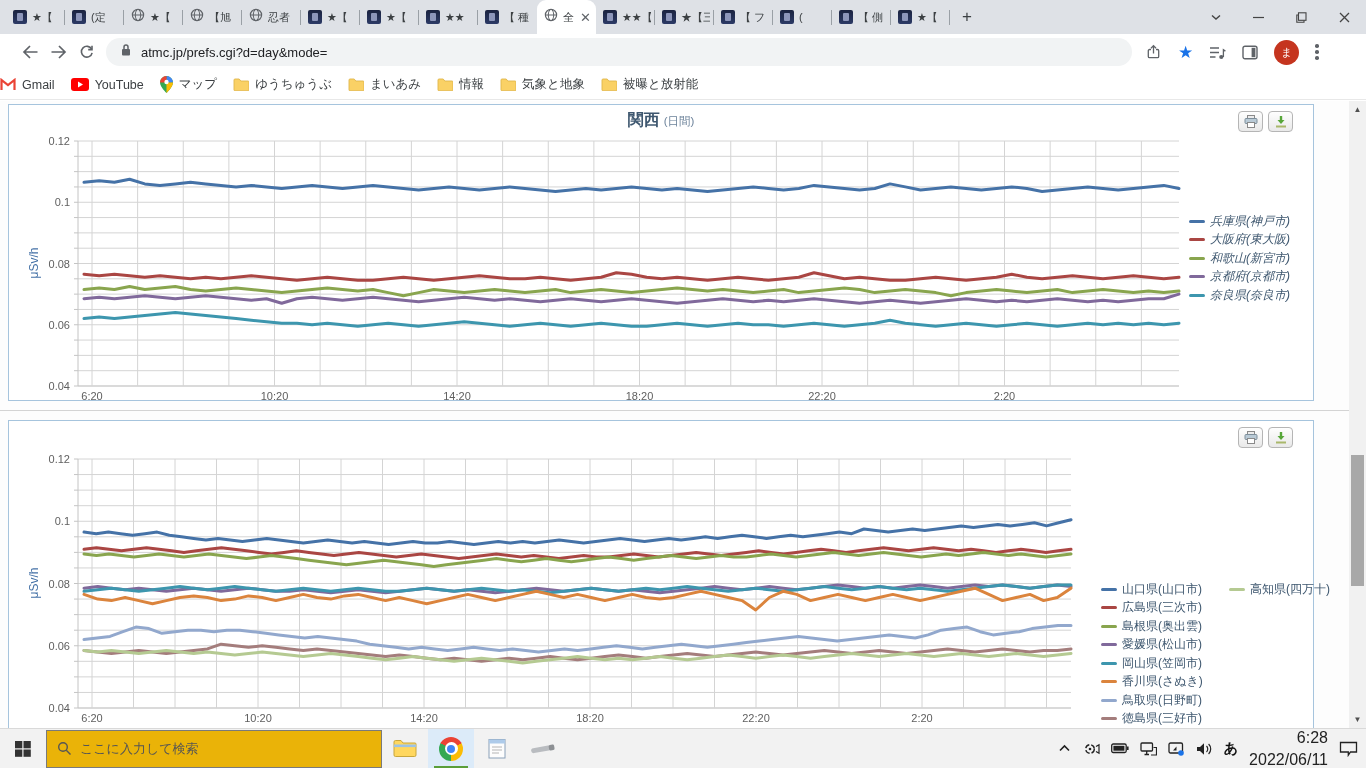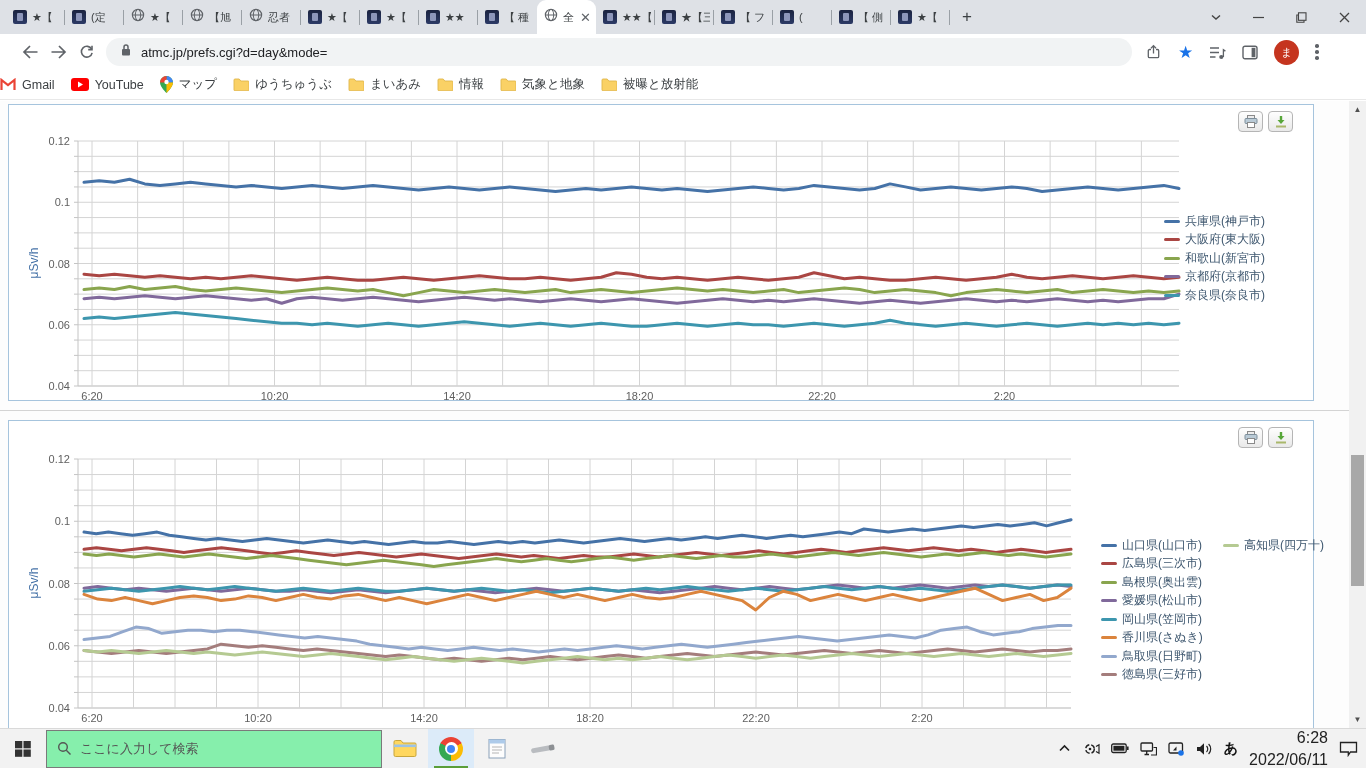--- a/index.html
+++ b/index.html
@@ -45,31 +45,31 @@
   #panel0 { top:3px; height:297px; }
   #panel1 { top:319px; height:312px; }
   .plot-svg { position:absolute; left:0; top:0; }
   .chart-head { position:absolute; top:5px; left:0; width:100%; text-align:center; pointer-events:none; }
   .chart-title { font-size:16px; font-weight:bold; color:#3e576f; }
   .chart-sub { font-size:11.5px; color:#6d839b; margin-left:4px; }
   .chart-btns { position:absolute; top:6px; right:20px; display:flex; gap:5px; }
   .cbtn { width:25px; height:21px; border:1px solid #b5b5b5; border-radius:4px; background:linear-gradient(#fefefe,#e9e9e9); display:flex; align-items:center; justify-content:center; cursor:pointer; }
   .ylab { position:absolute; font-size:12px; color:#4572a7; transform:rotate(-90deg); transform-origin:center; pointer-events:none; }
   .legend { position:absolute; display:flex; flex-direction:column; }
-  .legend.wrap { flex-wrap:wrap; column-gap:10px; }
+  .legend.wrap { flex-wrap:wrap; column-gap:16px;margin-top:44px; }
   .litem { display:flex; align-items:center; height:18.5px; font-size:12px; color:#3e576f; cursor:pointer; white-space:nowrap; width:112px; }
   .lmark { width:16px; height:3px; border-radius:2px; margin-right:5px; flex:none; }
   
   .scrollbar { position:absolute; top:0; right:0; width:17px; height:627px; background:#f1f1f1; }
   .sb-arrow { position:absolute; left:0; width:17px; height:17px; display:flex; align-items:center; justify-content:center; font-size:8px; color:#505050; cursor:pointer; }
   .sb-thumb { position:absolute; left:2px; width:13px; background:#a8a8a8; cursor:pointer; }
   
   .taskbar { position:absolute; bottom:0; left:0; right:0; height:40px; background:#f2f2f2; border-top:1px solid #d9d9d9; display:flex; align-items:center; }
   .tstart { width:46px; height:40px; display:flex; align-items:center; justify-content:center; cursor:pointer; }
-  .tsearch { width:336px; height:38px; background:#86efac; border:1px solid #7a7a7a; display:flex; align-items:center; padding-left:10px; cursor:text; }
+  .tsearch { width:336px; height:38px; background:#eab308; border:1px solid #7a7a7a; display:flex; align-items:center; padding-left:10px; cursor:text; }
   .tsearch span { font-size:13px; color:#555; margin-left:8px; }
   .tapp { width:46px; height:40px; display:flex; align-items:center; justify-content:center; cursor:pointer; position:relative; }
   .tapp.active { background:#dcebf9; }
   .tapp.active:after { content:""; position:absolute; bottom:0; left:6px; right:6px; height:3px; background:#5a9e3a; }
   .chrome-ball { width:24px; height:24px; border-radius:50%; background:conic-gradient(from -60deg,#ea4335 0 120deg,#fbbc05 0 240deg,#34a853 0 360deg); position:relative; }
   .chrome-ball:before { content:""; position:absolute; inset:5.5px; border-radius:50%; background:#fff; }
   .chrome-ball:after { content:""; position:absolute; inset:8px; border-radius:50%; background:#4285f4; }
   .tray { margin-left:auto; display:flex; align-items:center; height:100%; gap:11px; padding-right:8px; }
   .trayicon { display:flex; align-items:center; justify-content:center; cursor:pointer; }
   .ime { font-size:14px; color:#111; font-weight:bold; }
@@ -387,38 +387,41 @@
         <text x="448" y="295" text-anchor="middle" font-size="11" fill="#606060" font-family="Liberation Sans, sans-serif">14:20</text>
         <text x="630.5" y="295" text-anchor="middle" font-size="11" fill="#606060" font-family="Liberation Sans, sans-serif">18:20</text>
         <text x="813" y="295" text-anchor="middle" font-size="11" fill="#606060" font-family="Liberation Sans, sans-serif">22:20</text>
         <text x="995.5" y="295" text-anchor="middle" font-size="11" fill="#606060" font-family="Liberation Sans, sans-serif">2:20</text>
         <polyline points="75.0,77.3 90.2,75.8 105.4,77.3 120.6,74.3 135.8,78.9 151.0,80.4 166.3,78.9 181.5,77.3 196.7,78.9 211.9,80.4 227.1,81.9 242.3,80.4 257.5,81.9 272.7,83.5 287.9,81.9 303.1,80.4 318.3,81.9 333.5,83.5 348.8,81.9 364.0,80.4 379.2,81.9 394.4,83.5 409.6,85.0 424.8,83.5 440.0,81.9 455.2,83.5 470.4,85.0 485.6,83.5 500.8,81.9 516.0,83.5 531.3,85.0 546.5,86.5 561.7,85.0 576.9,83.5 592.1,85.0 607.3,83.5 622.5,81.9 637.7,83.5 652.9,85.0 668.1,83.5 683.3,85.0 698.5,86.5 713.8,85.0 729.0,83.5 744.2,81.9 759.4,83.5 774.6,85.0 789.8,83.5 805.0,80.4 820.2,81.9 835.4,83.5 850.6,85.0 865.8,83.5 881.0,78.9 896.3,81.9 911.5,85.0 926.7,83.5 941.9,81.9 957.1,83.5 972.3,85.0 987.5,83.5 1002.7,81.9 1017.9,83.5 1033.1,86.5 1048.3,85.0 1063.5,83.5 1078.8,81.9 1094.0,83.5 1109.2,85.0 1124.4,83.5 1139.6,81.9 1154.8,80.4 1170.0,83.5" fill="none" stroke="#4572A7" stroke-width="3" stroke-linejoin="round" stroke-linecap="round"></polyline>
         <polyline points="75.0,169.2 90.2,170.8 105.4,169.2 120.6,170.8 135.8,172.3 151.0,170.8 166.3,172.3 181.5,173.8 196.7,172.3 211.9,173.8 227.1,172.3 242.3,170.8 257.5,172.3 272.7,173.8 287.9,175.3 303.1,173.8 318.3,172.3 333.5,173.8 348.8,175.3 364.0,175.3 379.2,173.8 394.4,172.3 409.6,173.8 424.8,175.3 440.0,173.8 455.2,172.3 470.4,170.8 485.6,172.3 500.8,173.8 516.0,173.8 531.3,172.3 546.5,173.8 561.7,175.3 576.9,173.8 592.1,172.3 607.3,167.7 622.5,169.2 637.7,172.3 652.9,173.8 668.1,172.3 683.3,173.8 698.5,175.3 713.8,173.8 729.0,172.3 744.2,173.8 759.4,175.3 774.6,173.8 789.8,172.3 805.0,167.7 820.2,170.8 835.4,173.8 850.6,172.3 865.8,173.8 881.0,175.3 896.3,175.3 911.5,173.8 926.7,172.3 941.9,173.8 957.1,175.3 972.3,173.8 987.5,172.3 1002.7,169.2 1017.9,172.3 1033.1,173.8 1048.3,172.3 1063.5,170.8 1078.8,172.3 1094.0,173.8 1109.2,172.3 1124.4,170.8 1139.6,172.3 1154.8,173.8 1170.0,172.3" fill="none" stroke="#AA4643" stroke-width="3" stroke-linejoin="round" stroke-linecap="round"></polyline>
         <polyline points="75.0,184.5 90.2,183.0 105.4,184.5 120.6,181.5 135.8,184.5 151.0,183.0 166.3,181.5 181.5,184.5 196.7,186.1 211.9,184.5 227.1,183.0 242.3,184.5 257.5,186.1 272.7,187.6 287.9,186.1 303.1,184.5 318.3,183.0 333.5,184.5 348.8,186.1 364.0,184.5 379.2,187.6 394.4,190.7 409.6,187.6 424.8,184.5 440.0,186.1 455.2,187.6 470.4,186.1 485.6,184.5 500.8,186.1 516.0,187.6 531.3,186.1 546.5,184.5 561.7,187.6 576.9,186.1 592.1,184.5 607.3,186.1 622.5,187.6 637.7,186.1 652.9,184.5 668.1,183.0 683.3,184.5 698.5,186.1 713.8,184.5 729.0,186.1 744.2,187.6 759.4,186.1 774.6,184.5 789.8,187.6 805.0,186.1 820.2,184.5 835.4,183.0 850.6,184.5 865.8,187.6 881.0,186.1 896.3,184.5 911.5,186.1 926.7,187.6 941.9,190.7 957.1,187.6 972.3,186.1 987.5,184.5 1002.7,186.1 1017.9,187.6 1033.1,186.1 1048.3,184.5 1063.5,187.6 1078.8,186.1 1094.0,184.5 1109.2,186.1 1124.4,187.6 1139.6,186.1 1154.8,187.6 1170.0,186.1" fill="none" stroke="#89A54E" stroke-width="3" stroke-linejoin="round" stroke-linecap="round"></polyline>
         <polyline points="75.0,193.7 90.2,192.2 105.4,193.7 120.6,192.2 135.8,190.7 151.0,192.2 166.3,193.7 181.5,192.2 196.7,190.7 211.9,192.2 227.1,193.7 242.3,195.2 257.5,193.7 272.7,198.3 287.9,193.7 303.1,192.2 318.3,193.7 333.5,195.2 348.8,193.7 364.0,192.2 379.2,193.7 394.4,195.2 409.6,196.8 424.8,195.2 440.0,193.7 455.2,192.2 470.4,193.7 485.6,195.2 500.8,193.7 516.0,195.2 531.3,196.8 546.5,195.2 561.7,193.7 576.9,195.2 592.1,196.8 607.3,195.2 622.5,193.7 637.7,195.2 652.9,196.8 668.1,198.3 683.3,196.8 698.5,195.2 713.8,193.7 729.0,195.2 744.2,196.8 759.4,195.2 774.6,196.8 789.8,195.2 805.0,193.7 820.2,195.2 835.4,196.8 850.6,198.3 865.8,196.8 881.0,195.2 896.3,196.8 911.5,198.3 926.7,196.8 941.9,195.2 957.1,193.7 972.3,195.2 987.5,196.8 1002.7,195.2 1017.9,196.8 1033.1,195.2 1048.3,193.7 1063.5,195.2 1078.8,196.8 1094.0,195.2 1109.2,196.8 1124.4,195.2 1139.6,193.7 1154.8,193.7 1170.0,189.1" fill="none" stroke="#80699B" stroke-width="3" stroke-linejoin="round" stroke-linecap="round"></polyline>
         <polyline points="75.0,213.6 90.2,212.1 105.4,213.6 120.6,212.1 135.8,210.6 151.0,209.0 166.3,207.5 181.5,209.0 196.7,210.6 211.9,212.1 227.1,213.6 242.3,215.2 257.5,216.7 272.7,218.2 287.9,218.2 303.1,219.8 318.3,218.2 333.5,219.8 348.8,221.3 364.0,219.8 379.2,218.2 394.4,219.8 409.6,221.3 424.8,219.8 440.0,218.2 455.2,216.7 470.4,218.2 485.6,219.8 500.8,221.3 516.0,219.8 531.3,218.2 546.5,219.8 561.7,221.3 576.9,219.8 592.1,218.2 607.3,219.8 622.5,221.3 637.7,221.3 652.9,219.8 668.1,218.2 683.3,219.8 698.5,221.3 713.8,219.8 729.0,218.2 744.2,219.8 759.4,219.8 774.6,221.3 789.8,219.8 805.0,218.2 820.2,219.8 835.4,221.3 850.6,219.8 865.8,218.2 881.0,215.2 896.3,218.2 911.5,219.8 926.7,221.3 941.9,219.8 957.1,218.2 972.3,219.8 987.5,221.3 1002.7,219.8 1017.9,218.2 1033.1,219.8 1048.3,221.3 1063.5,219.8 1078.8,218.2 1094.0,219.8 1109.2,218.2 1124.4,219.8 1139.6,218.2 1154.8,219.8 1170.0,218.2" fill="none" stroke="#3D96AE" stroke-width="3" stroke-linejoin="round" stroke-linecap="round"></polyline>
       </svg>
+    <div class="chart-head">
+      <span class="chart-title">関西</span><span class="chart-sub">(日間)</span>
+    </div>
     <div class="chart-btns">
       <div class="cbtn">
           <svg width="14" height="13" viewBox="0 0 14 13">
             <rect x="3.5" y="0.5" width="7" height="3" fill="#ececec" stroke="#8a8a8a"></rect>
             <rect x="1" y="3.5" width="12" height="5" rx="1" fill="#b9cad6" stroke="#7e8f9b"></rect>
             <rect x="3.5" y="7.5" width="7" height="5" fill="#fff" stroke="#8a8a8a"></rect>
           </svg>
         </div>
       <div class="cbtn">
           <svg width="14" height="13" viewBox="0 0 14 13">
             <path d="M7 1 v5" stroke="#57a639" stroke-width="2.4"></path>
             <path d="M3.5 5 L7 9 L10.5 5 Z" fill="#57a639"></path>
             <rect x="2" y="10.5" width="10" height="2" fill="#a9b86b"></rect>
           </svg>
         </div>
     </div>
     <div class="ylab" style="left:10px; top:151px;">μSv/h</div>
-    <div class="legend" style="left:1155px; top:107px;">
+    <div class="legend" style="left:1180px; top:107px;font-style:italic;">
         <div class="litem">
           <span class="lmark" style="background: rgb(69, 114, 167);"></span>
           <span>兵庫県(神戸市)</span>
         </div>
         <div class="litem">
           <span class="lmark" style="background: rgb(170, 70, 67);"></span>
           <span>大阪府(東大阪)</span>
         </div>
         <div class="litem">
           <span class="lmark" style="background: rgb(137, 165, 78);"></span>

